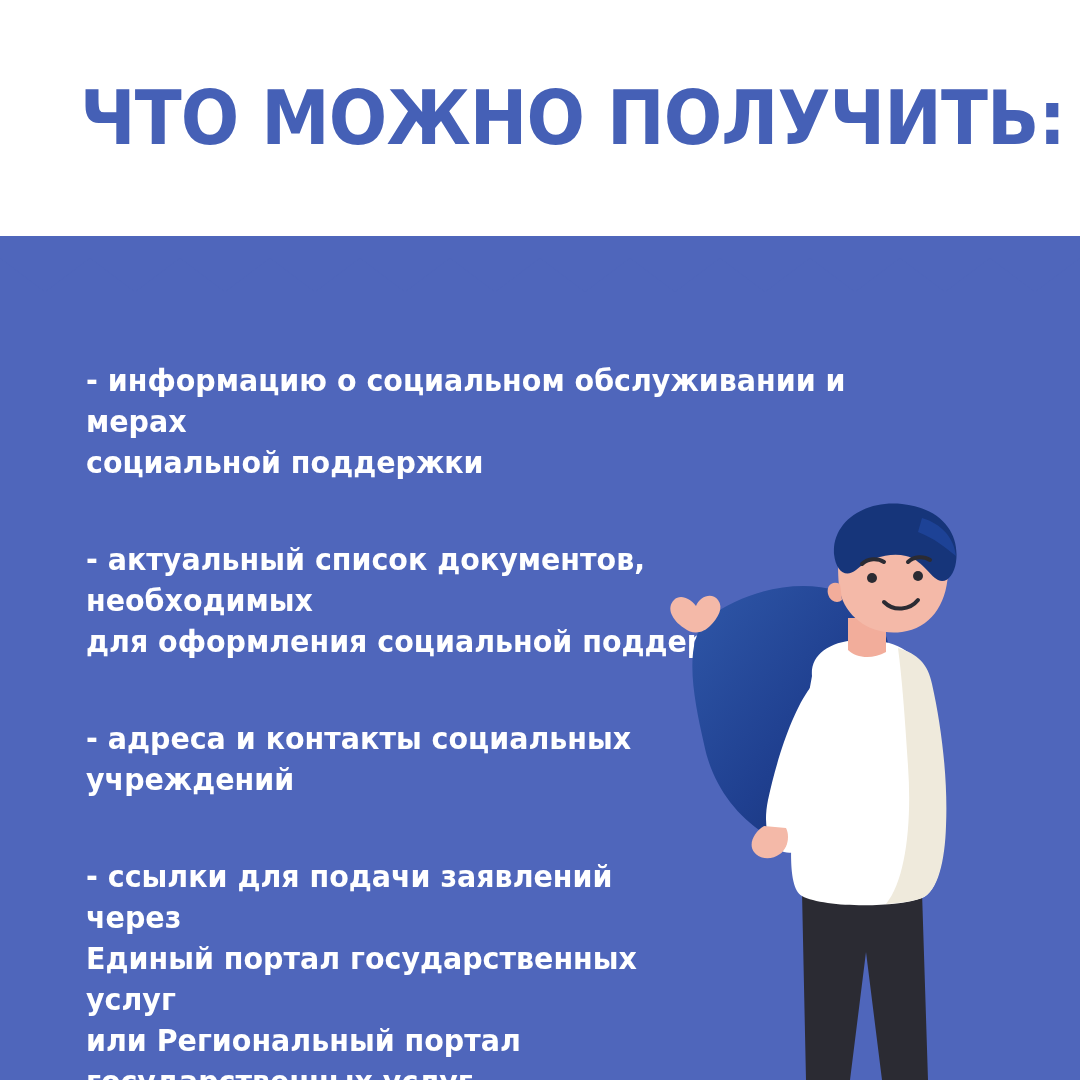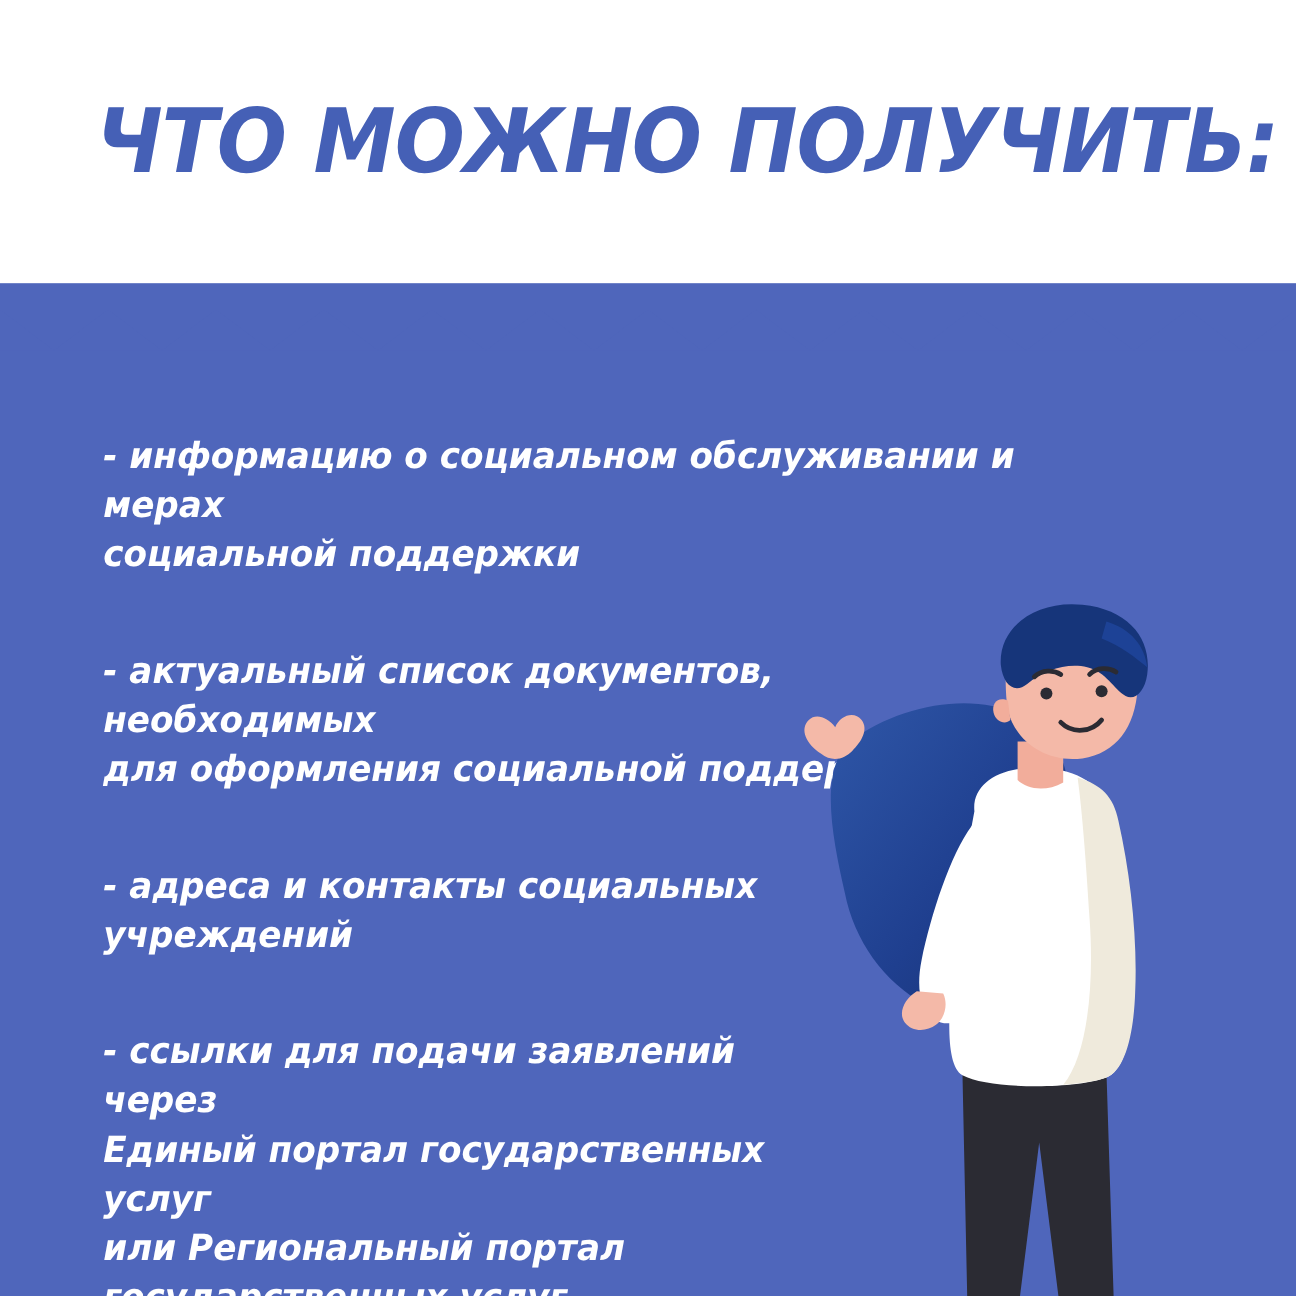--- a/index.html
+++ b/index.html
@@ -13,21 +13,20 @@
     overflow: hidden;
     font-family: "Liberation Sans", sans-serif;
   }
 
   #poster {
     position: relative;
     width: 1080px;
     height: 1080px;
     background: #ffffff;
     overflow: hidden;
-    font-style: italic;
   }
 
   
   .header {
     position: absolute;
     left: 0;
     top: 0;
     width: 1080px;
     height: 250px;
     background: #ffffff;

